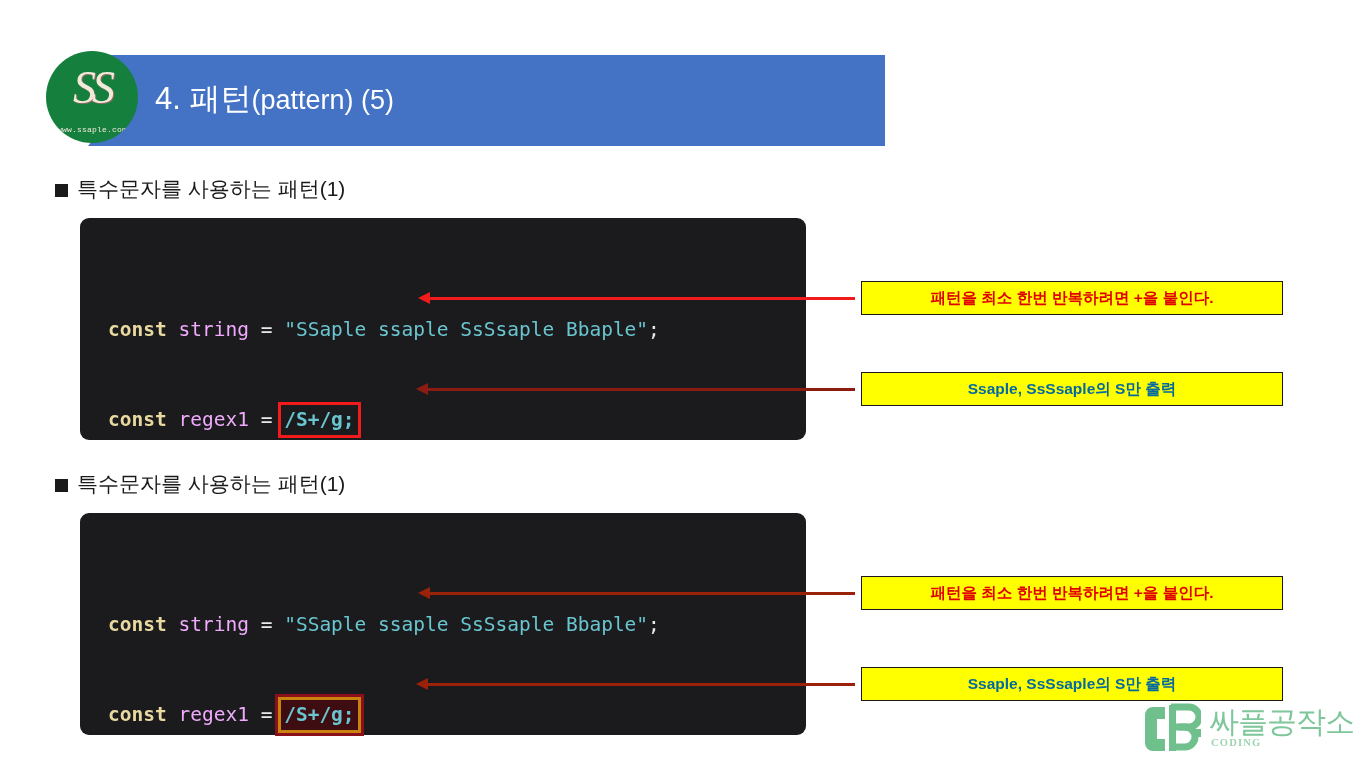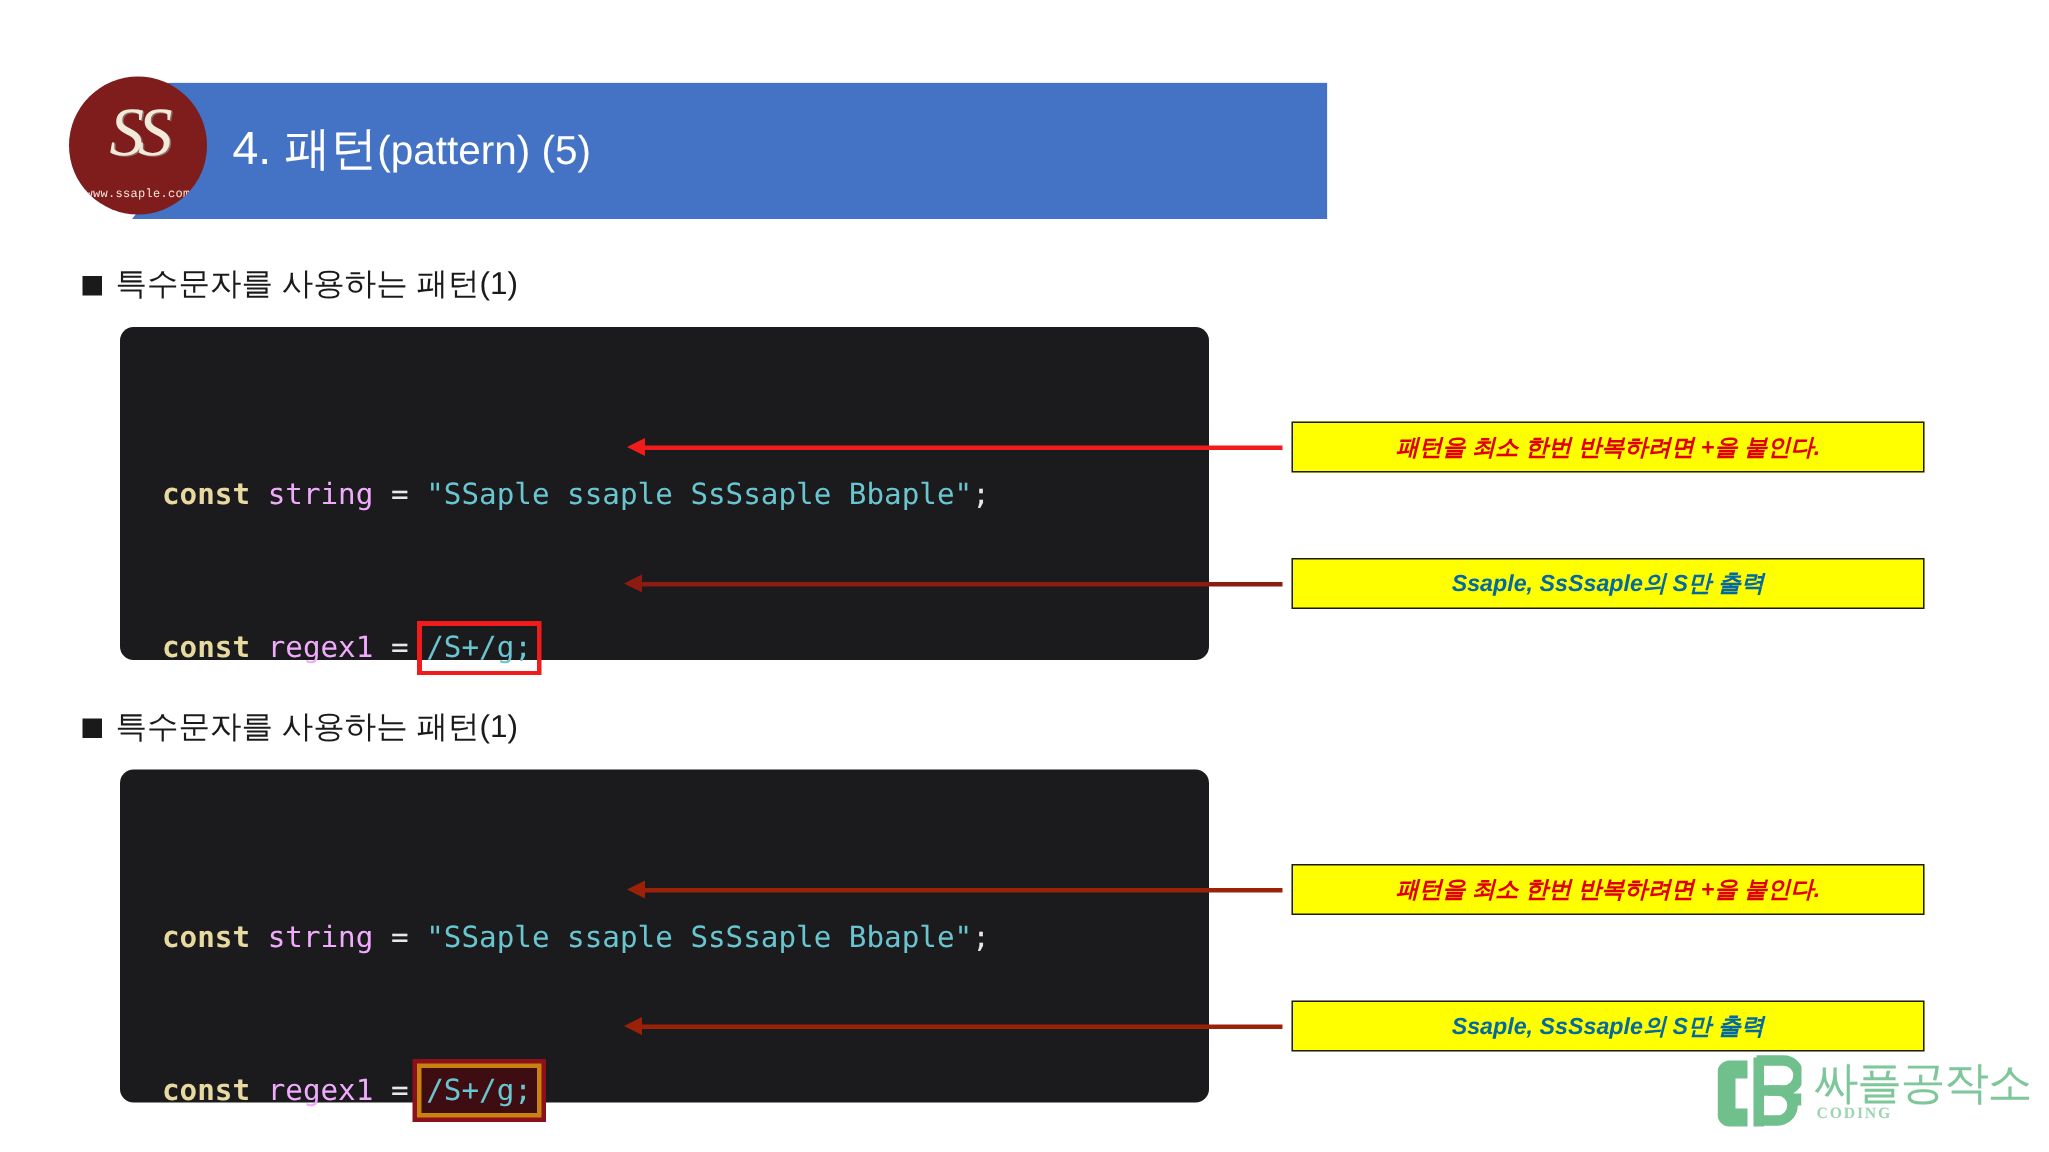--- a/index.html
+++ b/index.html
@@ -49,21 +49,21 @@
     font-size: 27px;
   }
 
   .brand-logo {
     position: absolute;
     left: 46px;
     top: 51px;
     width: 92px;
     height: 92px;
     border-radius: 50%;
-    background: #7f1d1d;
+    background: #15803d;
     overflow: hidden;
   }
   .brand-logo .ss {
     position: absolute;
     left: 0;
     top: 10px;
     width: 92px;
     text-align: center;
     font-family: "Liberation Serif", serif;
     font-style: italic;
@@ -136,22 +136,23 @@
   .var  { color: #f0abfc; }   
   .op   { color: #e8e8e8; }   
   .str  { color: #69c5cf; }   
   .fn   { color: #c792ea; }   
   .cmt  { color: #6e6e74; }   
 
   
   .hl {
     display: inline-block;
     padding: 0 3px;
-    margin: 12px -3px;
+    margin: 0 -3px;
     position: relative;
+    font-weight: bold;
   }
   .hl.red-a {
     box-shadow: 0 0 0 3px #f21b1b;
   }
   .hl.orange-a {
     box-shadow: 0 0 0 3px #f21b1b, 0 0 0 6px #b5500c;
   }
   .hl.dark-b {
     background: #3d0d12;
     box-shadow: 0 0 0 3px #c9820e, 0 0 0 6px #8c1019;
@@ -192,21 +193,20 @@
     position: absolute;
     background: #ffff00;
     border: 1.5px solid #1a1a1a;
     height: 32px;
     width: 420px;
     display: flex;
     align-items: center;
     justify-content: center;
     font-size: 15.5px;
     white-space: nowrap;
-    font-style: italic;
   }
   .callout.red  { color: #e00000; font-weight: bold; }
   .callout.navy { color: #0369a1; font-weight: bold; }
 
   
   .footer-logo {
     position: absolute;
     left: 1145px;
     top: 700px;
     width: 210px;

